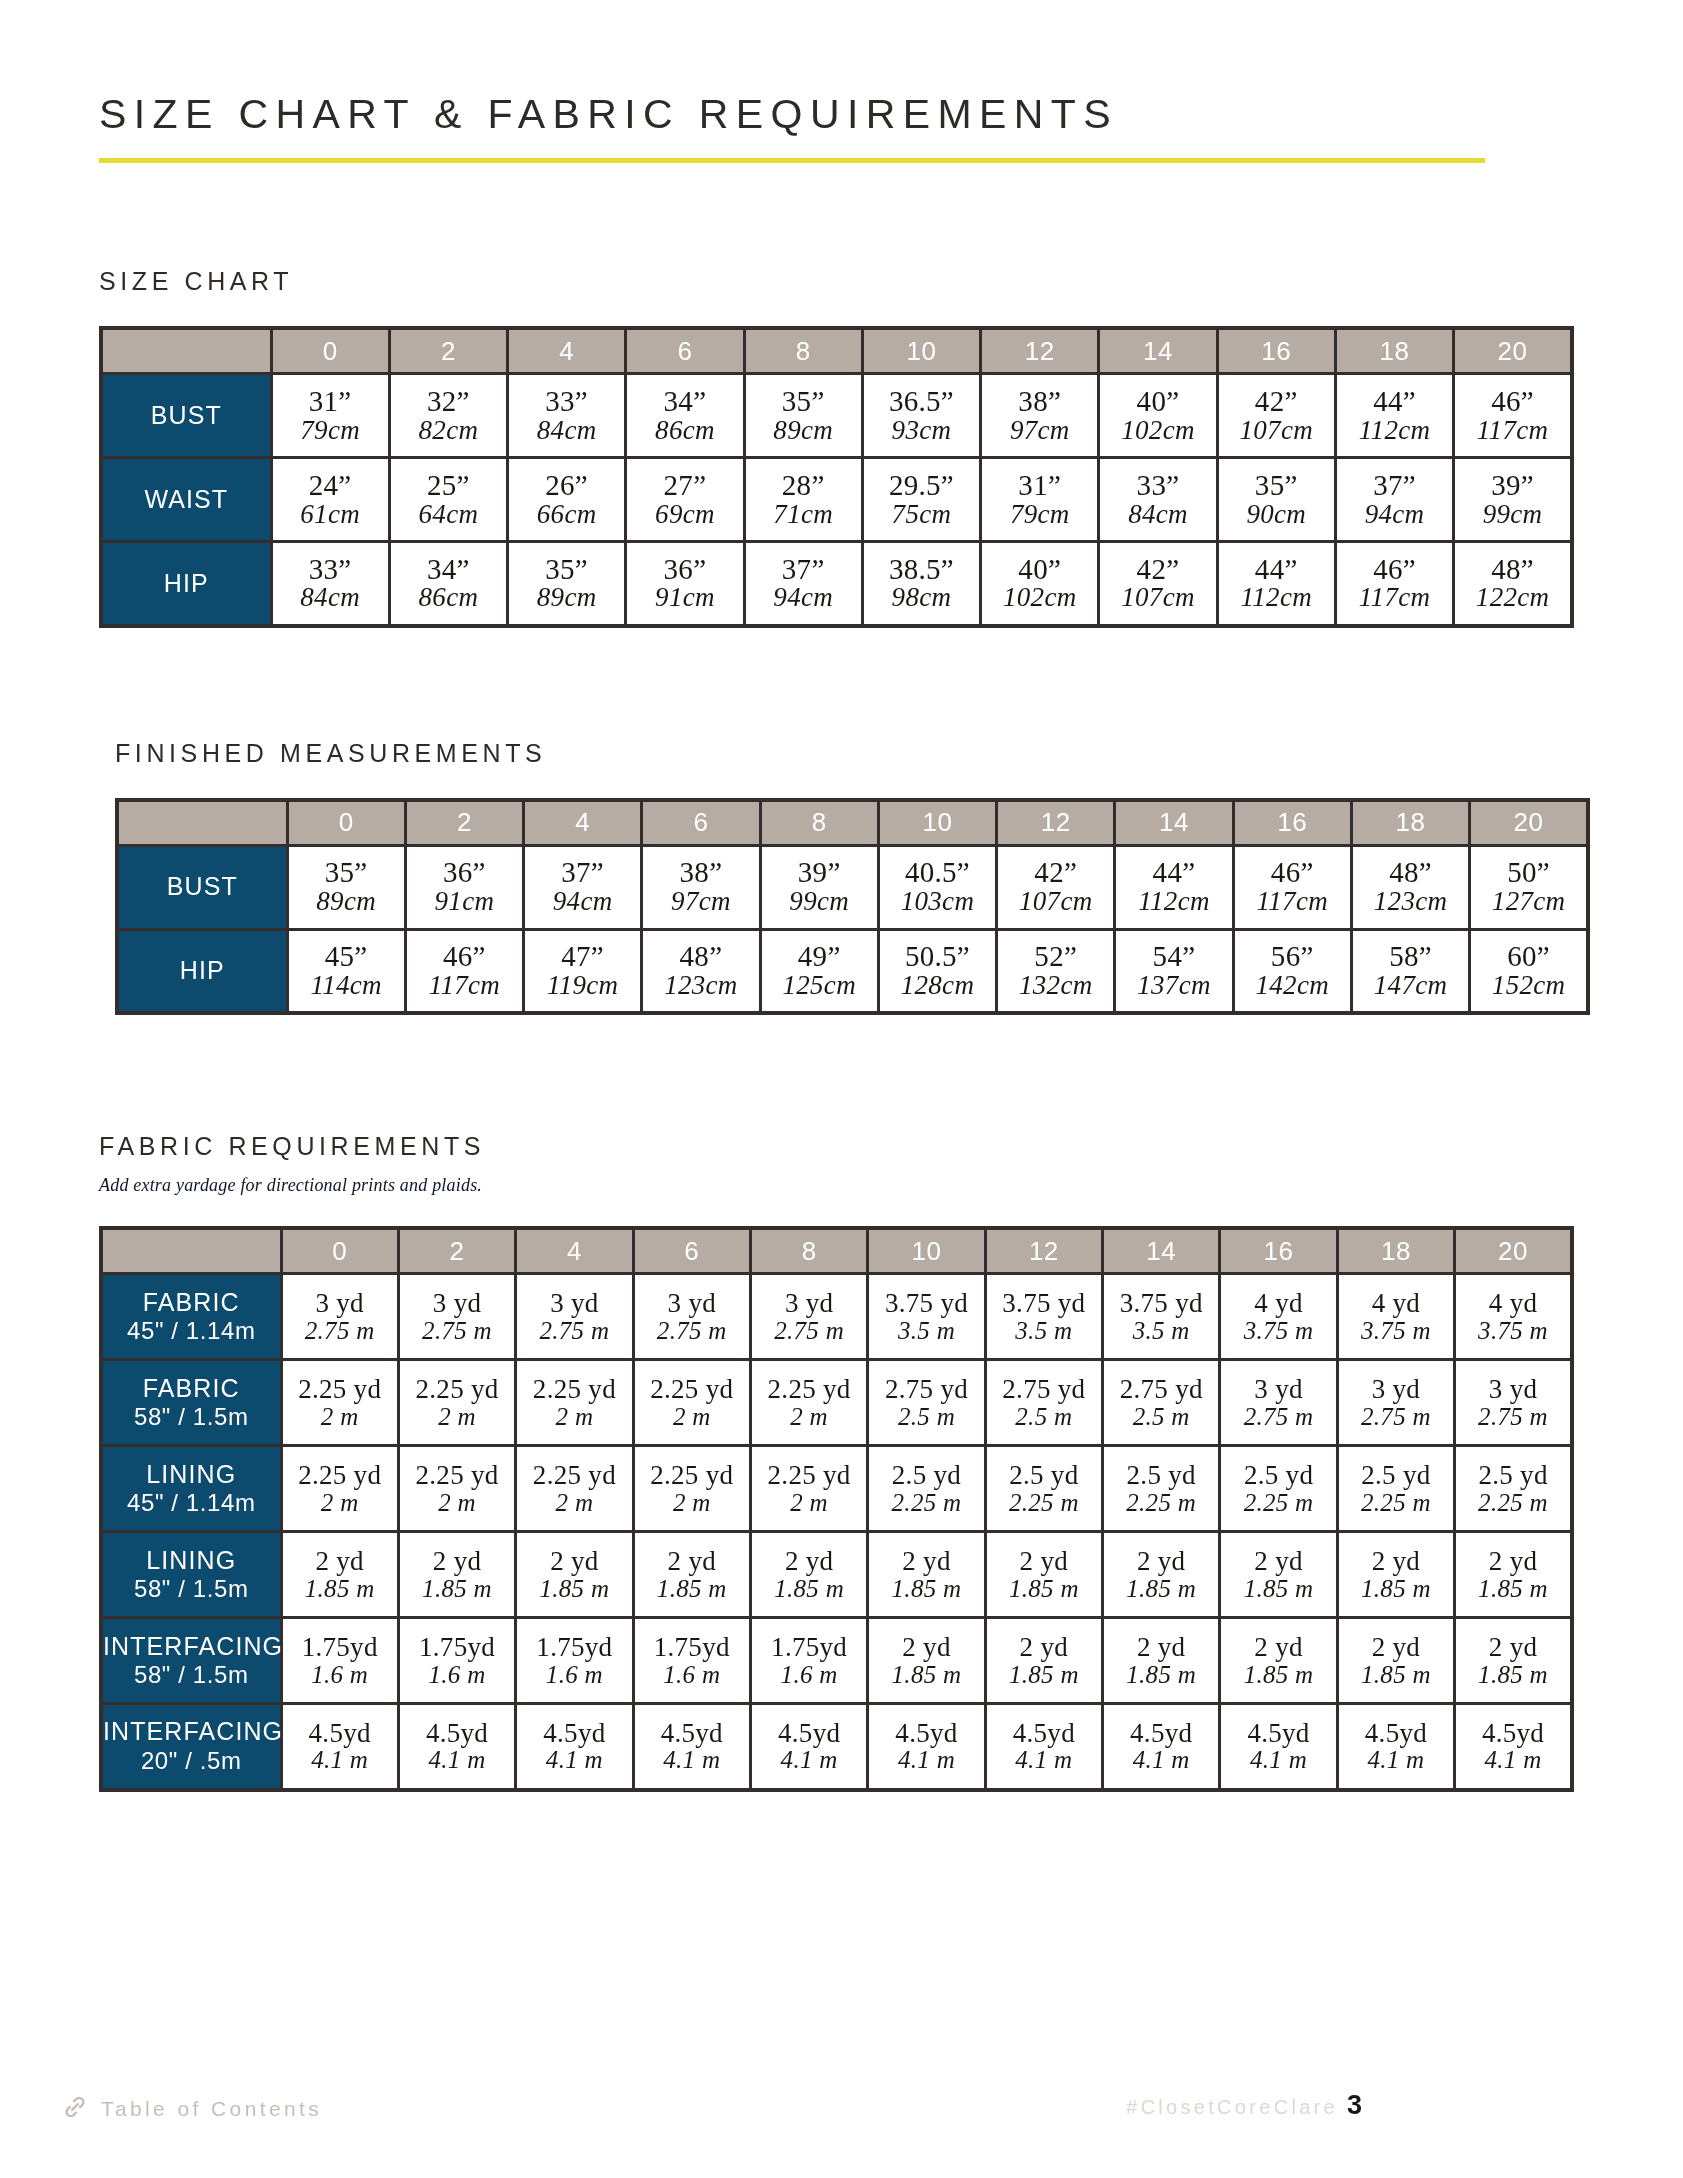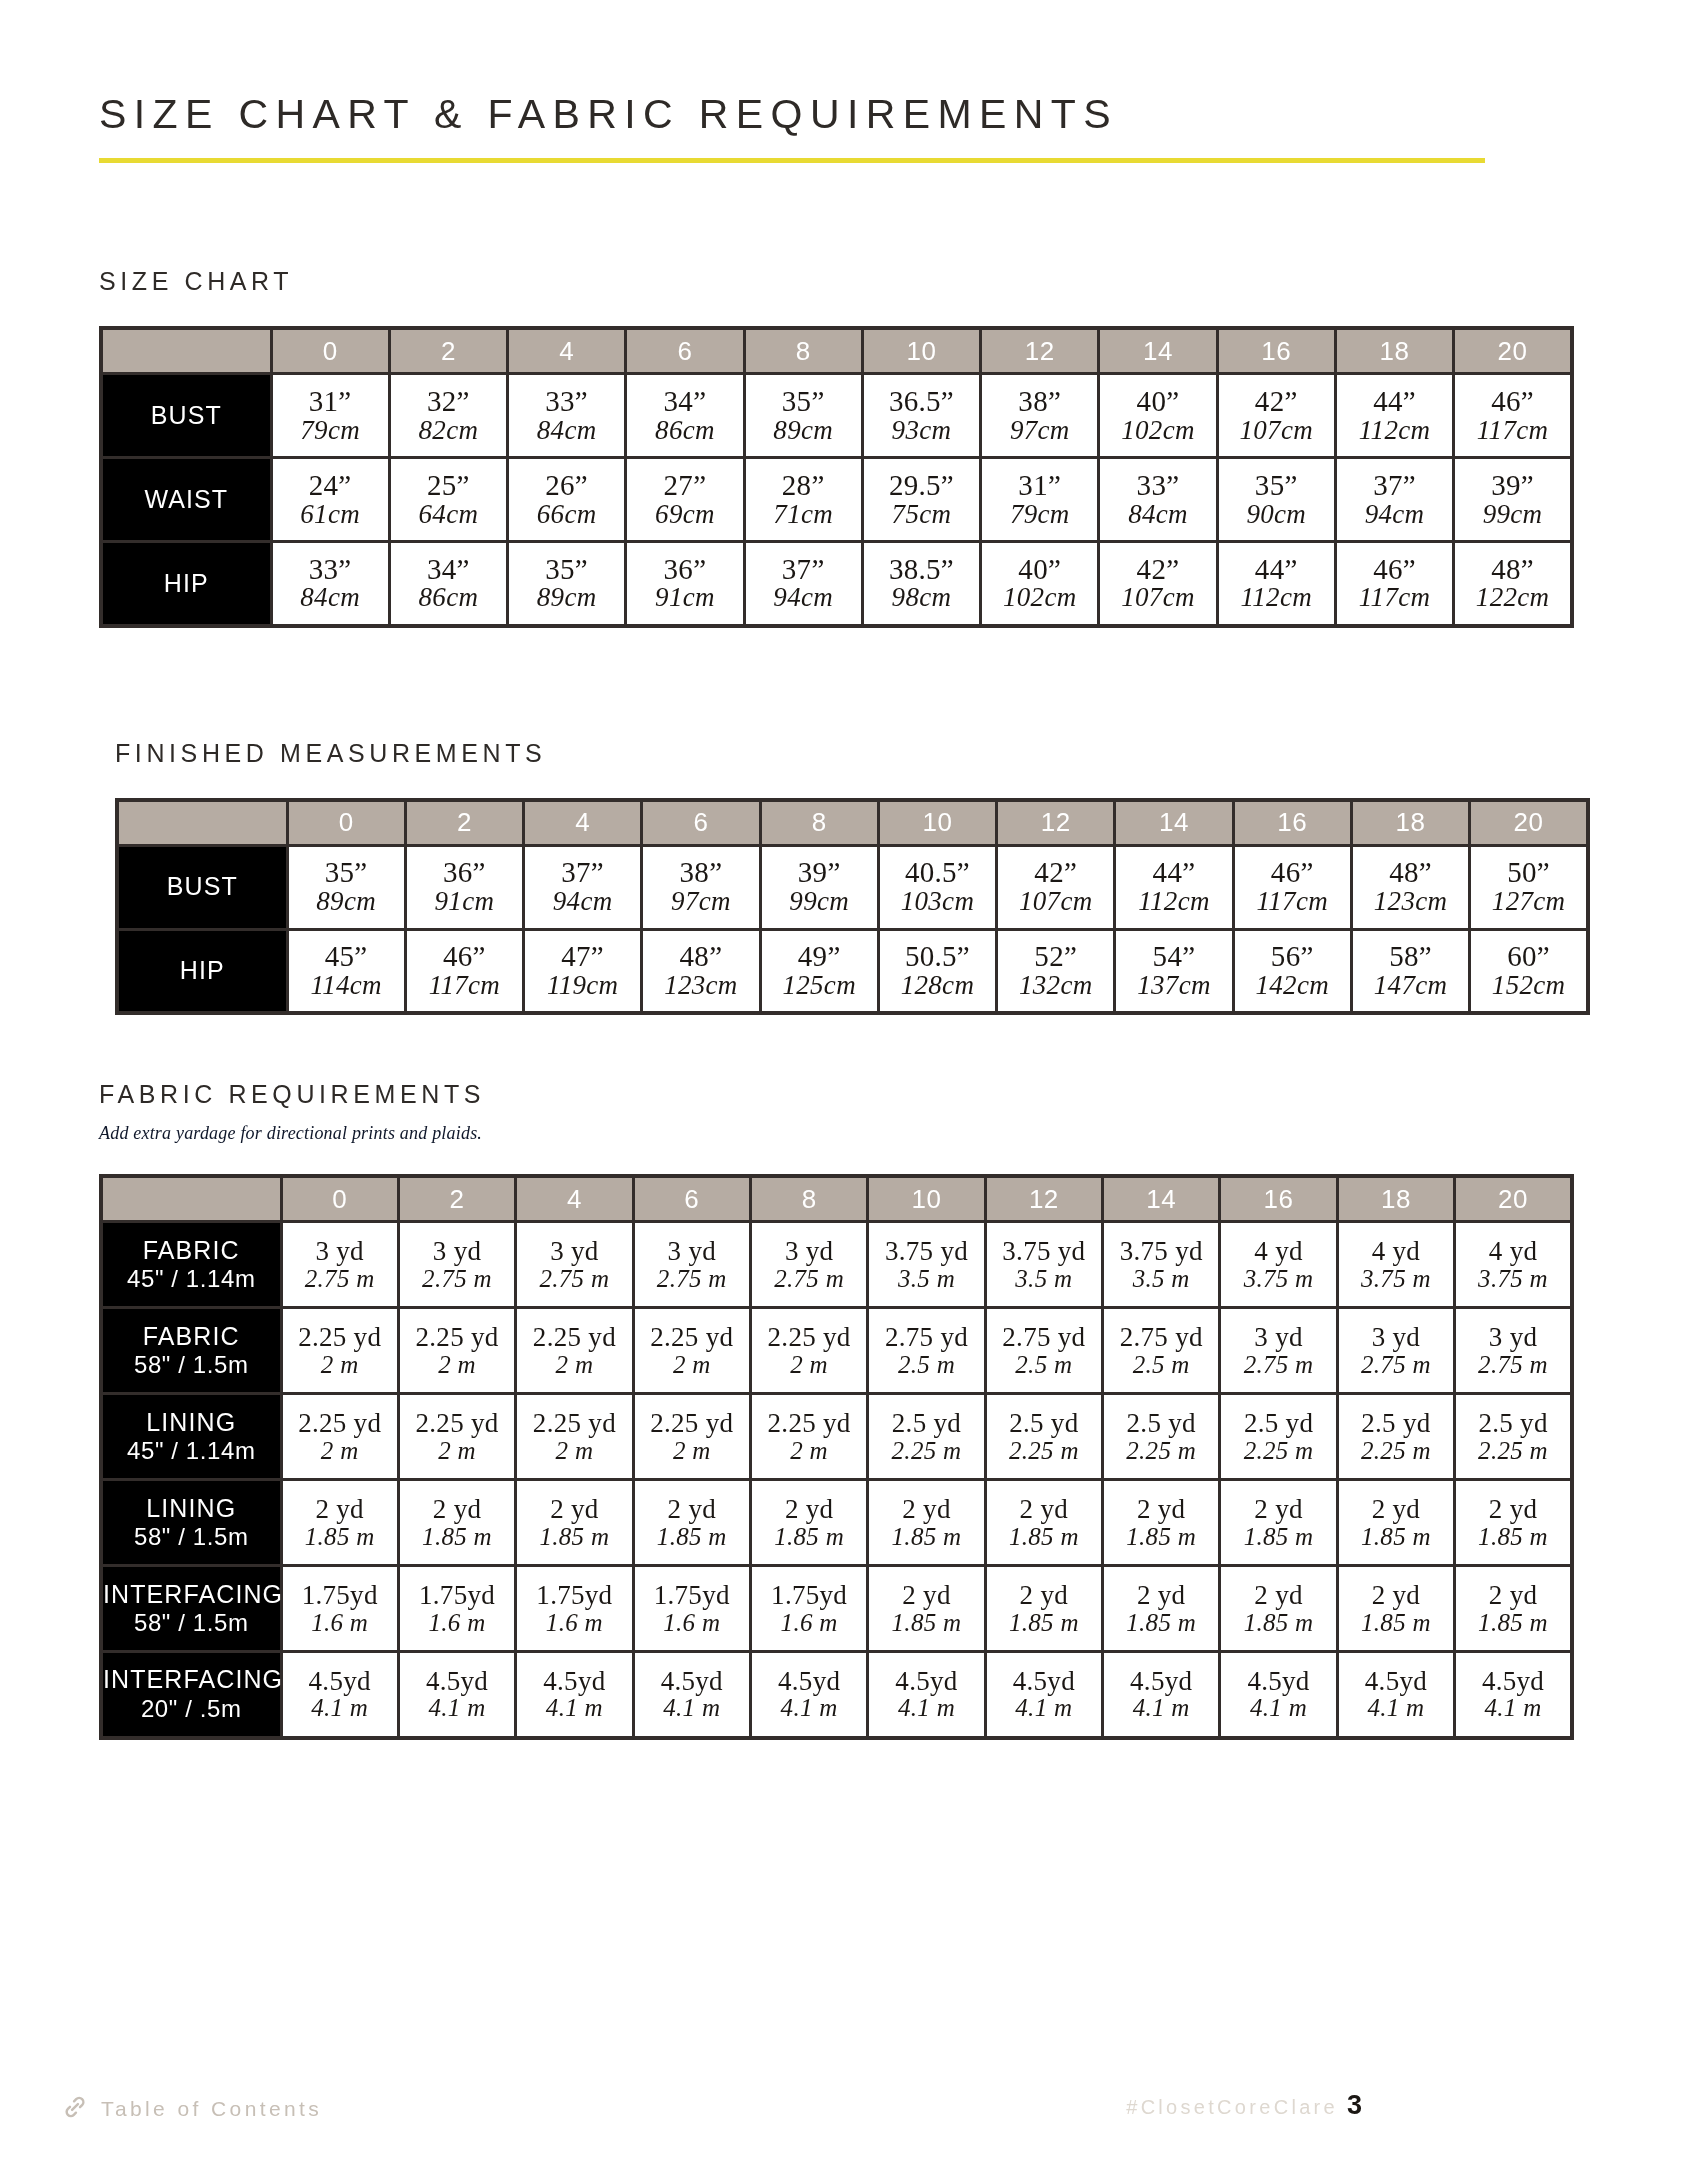--- a/index.html
+++ b/index.html
@@ -56,21 +56,21 @@
     font-family: "Liberation Serif", serif;
     font-style: italic;
     font-size: 18px;
     color: #0f172a;
     margin: 14px 0 0 0;
     letter-spacing: 0.2px;
   }
 
   .sec-sizechart { margin-top: 104px; }
   .sec-finished  { margin-top: 111px; padding-left: 16px; }
-  .sec-fabric    { margin-top: 65px; }
+  .sec-fabric    { margin-top: 117px; }
 
   
   table.chart {
     border-collapse: collapse;
     table-layout: fixed;
     width: 1475px;
     margin-top: 30px;
     border: 4px solid #332d2b;
   }
   table.chart td, table.chart th {
@@ -89,21 +89,21 @@
     height: 42px;
     letter-spacing: 0.5px;
     font-family: "Liberation Sans", sans-serif;
   }
   th.corner-cell {
     background: #b6aca3;
   }
 
   
   td.rowlabel {
-    background: #000000;
+    background: #0c4a6e;
     color: #ffffff;
     text-align: left;
     padding-left: 22px;
     font-size: 25px;
     letter-spacing: 1.1px;
     font-weight: 400;
     line-height: 1.18;
   }
   td.rowlabel .lbl-sub {
     display: block;

